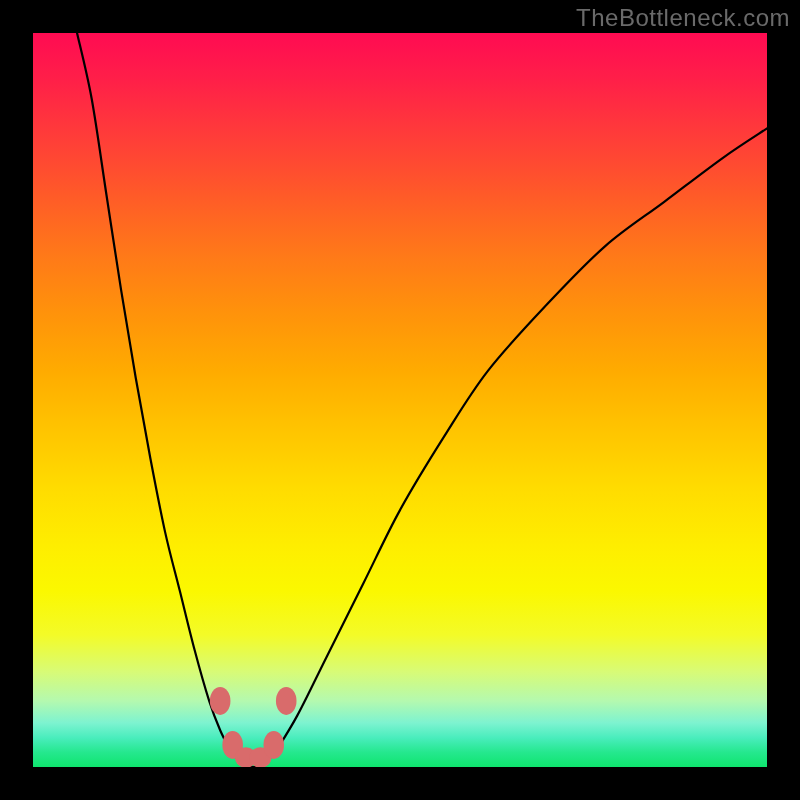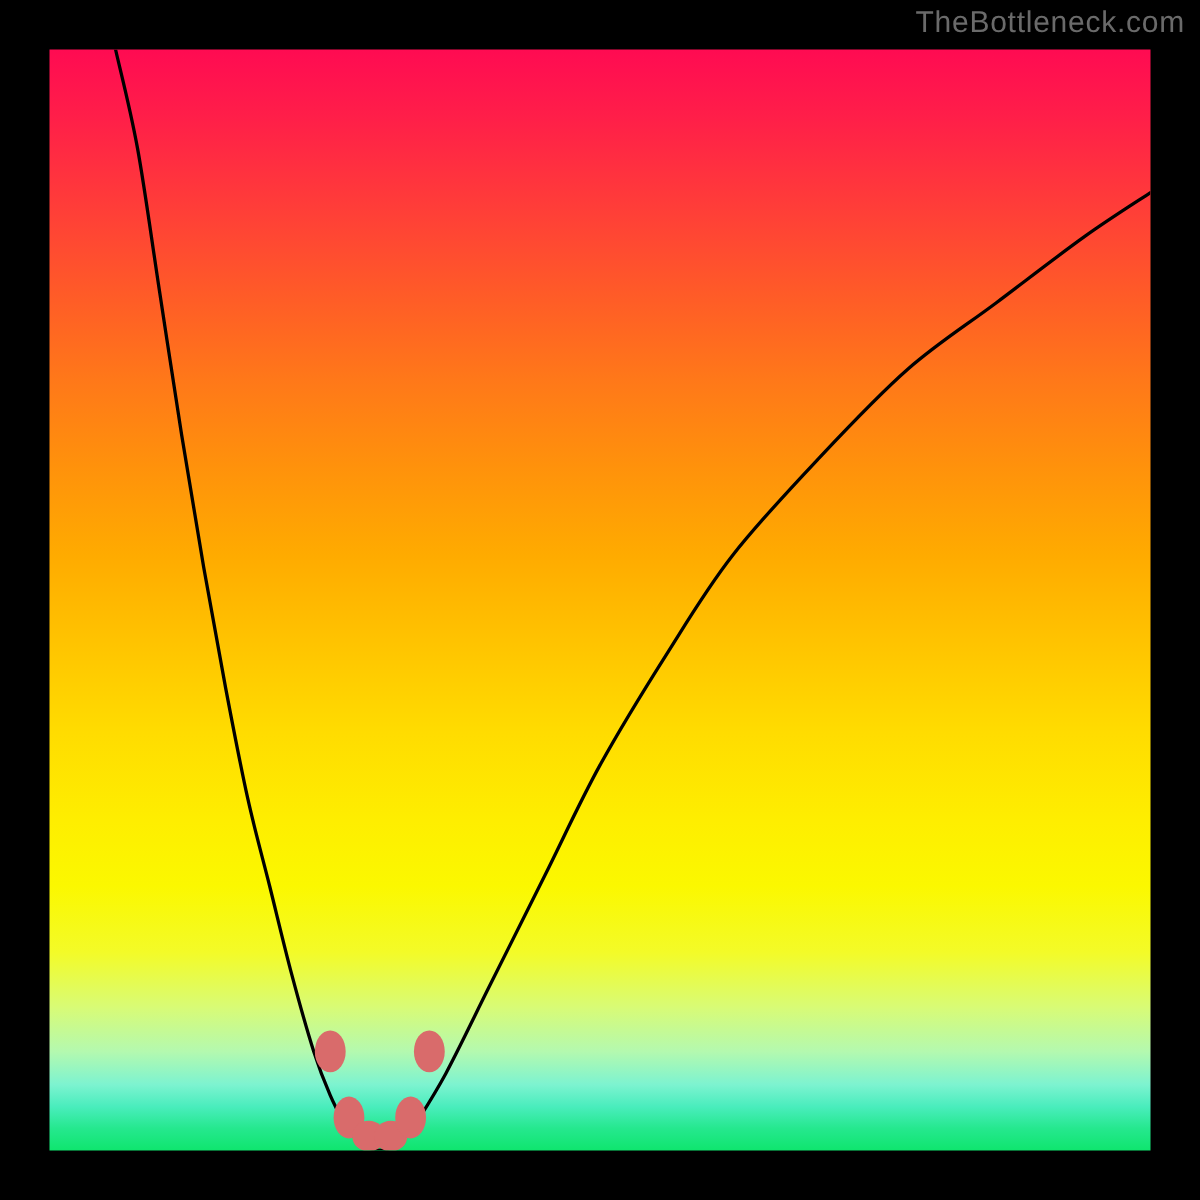--- a/index.html
+++ b/index.html
@@ -15,21 +15,21 @@
     position: relative;
     width: 800px;
     height: 800px;
     background: #000;
   }
   .watermark {
     position: absolute;
     top: 4px;
     right: 10px;
     color: #6a6a6a;
-    font-size: 20px;
+    font-size: 24px;
     font-weight: 500;
     letter-spacing: 0.5px;
     z-index: 10;
   }
   .plot-area {
     position: absolute;
     left: 33px;
     top: 33px;
     width: 734px;
     height: 734px;

